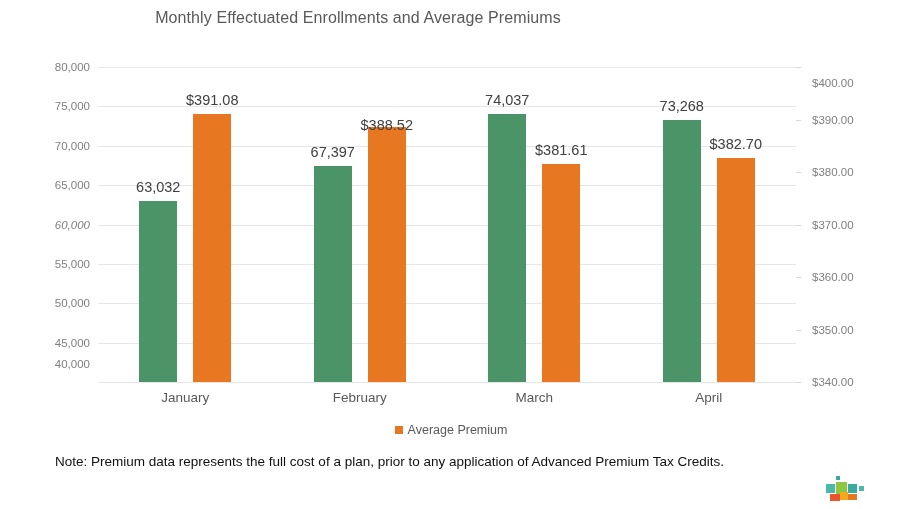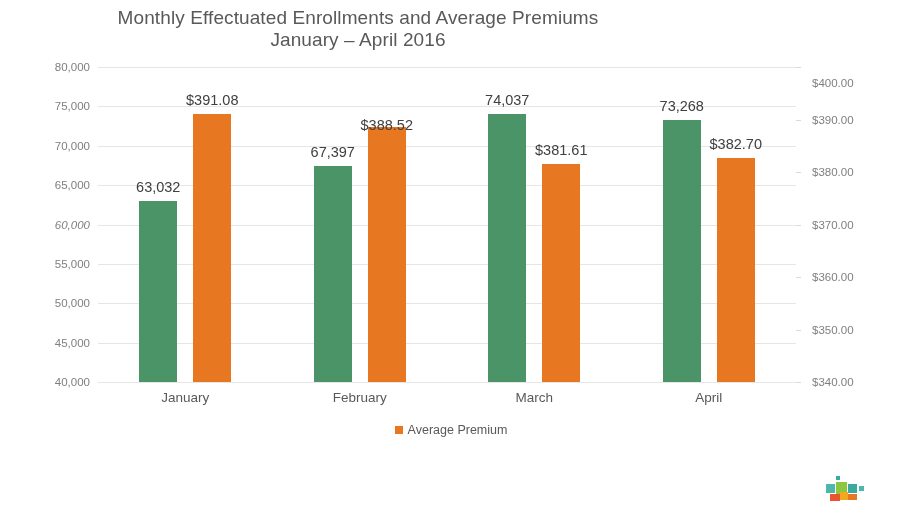--- a/index.html
+++ b/index.html
@@ -16,21 +16,21 @@
     color: #595959;
   }
 
   
   #chart-title {
     position: absolute;
     top: 7px;
     left: 0;
     width: 716px;
     text-align: center;
-    font-size: 19px;
+    font-size: 16px;
     line-height: 22px;
     color: #595959;
     letter-spacing: 0.1px;
   }
   #chart-title .line2 { display: block; }
 
   
   #plot-area {
     position: absolute;
     left: 98px;
@@ -144,21 +144,20 @@
   #logo span {
     position: absolute;
     display: block;
   }
 </style>
 </head>
 <body>
 
 <div id="chart-title">
   <span>Monthly Effectuated Enrollments and Average Premiums</span>
-  <span class="line2">January – April 2016</span>
 </div>
 
 <div id="left-axis"></div>
 <div id="right-axis"></div>
 
 <div id="plot-area">
   <div class="axis-baseline"></div>
 <div class="gridline" style="top: 315px;"></div>
     <div class="gridline" style="top: 276px;"></div>
     <div class="gridline" style="top: 236px;"></div>
@@ -187,20 +186,21 @@
   </div>
 
 <div id="legend">
   <div class="legend-item">
     <span class="legend-swatch" style="background:#e87722"></span>
     <span>Average Premium</span>
   </div>
 </div>
 
 <div id="notes">
+  <div>Note: Premium data represents the full cost of a plan, prior to any application of Advanced Premium Tax Credits.</div>
 </div>
 
 <div id="logo">
   <span style="left:10px; top:0px;  width:4px;  height:4px;  background:#3aa99f;"></span>
   <span style="left:0px;  top:8px;  width:9px;  height:9px;  background:#4bb8a9;"></span>
   <span style="left:10px; top:6px;  width:11px; height:12px; background:#8dc63f;"></span>
   <span style="left:22px; top:8px;  width:9px;  height:9px;  background:#3aa99f;"></span>
   <span style="left:33px; top:10px; width:5px;  height:5px;  background:#4bb8a9;"></span>
   <span style="left:4px;  top:18px; width:10px; height:7px;  background:#e8552e;"></span>
   <span style="left:14px; top:16px; width:8px;  height:8px;  background:#f4a81d;"></span>
@@ -208,21 +208,21 @@
 </div>
 
 <div class="ytick left" style="top: 67px;">80,000</div>
 <div class="ytick left" style="top: 106.375px;">75,000</div>
 <div class="ytick left" style="top: 145.75px;">70,000</div>
 <div class="ytick left" style="top: 185.125px;">65,000</div>
 <div class="ytick left" style="top: 224.5px; font-style: italic;">60,000</div>
 <div class="ytick left" style="top: 263.875px;">55,000</div>
 <div class="ytick left" style="top: 303.25px;">50,000</div>
 <div class="ytick left" style="top: 342.625px;">45,000</div>
-<div class="ytick left" style="top: 382px;">40,000</div>
+<div class="ytick left" style="top: 364px;">40,000</div>
 <div class="ytick right" style="top: 83px; text-align: center;">$400.00</div>
 <div class="tickmark" style="left: 796px; top: 67px;"></div>
 <div class="ytick right" style="top: 119.5px;">$390.00</div>
 <div class="tickmark" style="left: 796px; top: 120px;"></div>
 <div class="ytick right" style="top: 172px;">$380.00</div>
 <div class="tickmark" style="left: 796px; top: 172px;"></div>
 <div class="ytick right" style="top: 224.5px;">$370.00</div>
 <div class="tickmark" style="left: 796px; top: 225px;"></div>
 <div class="ytick right" style="top: 277px;">$360.00</div>
 <div class="tickmark" style="left: 796px; top: 277px;"></div>

